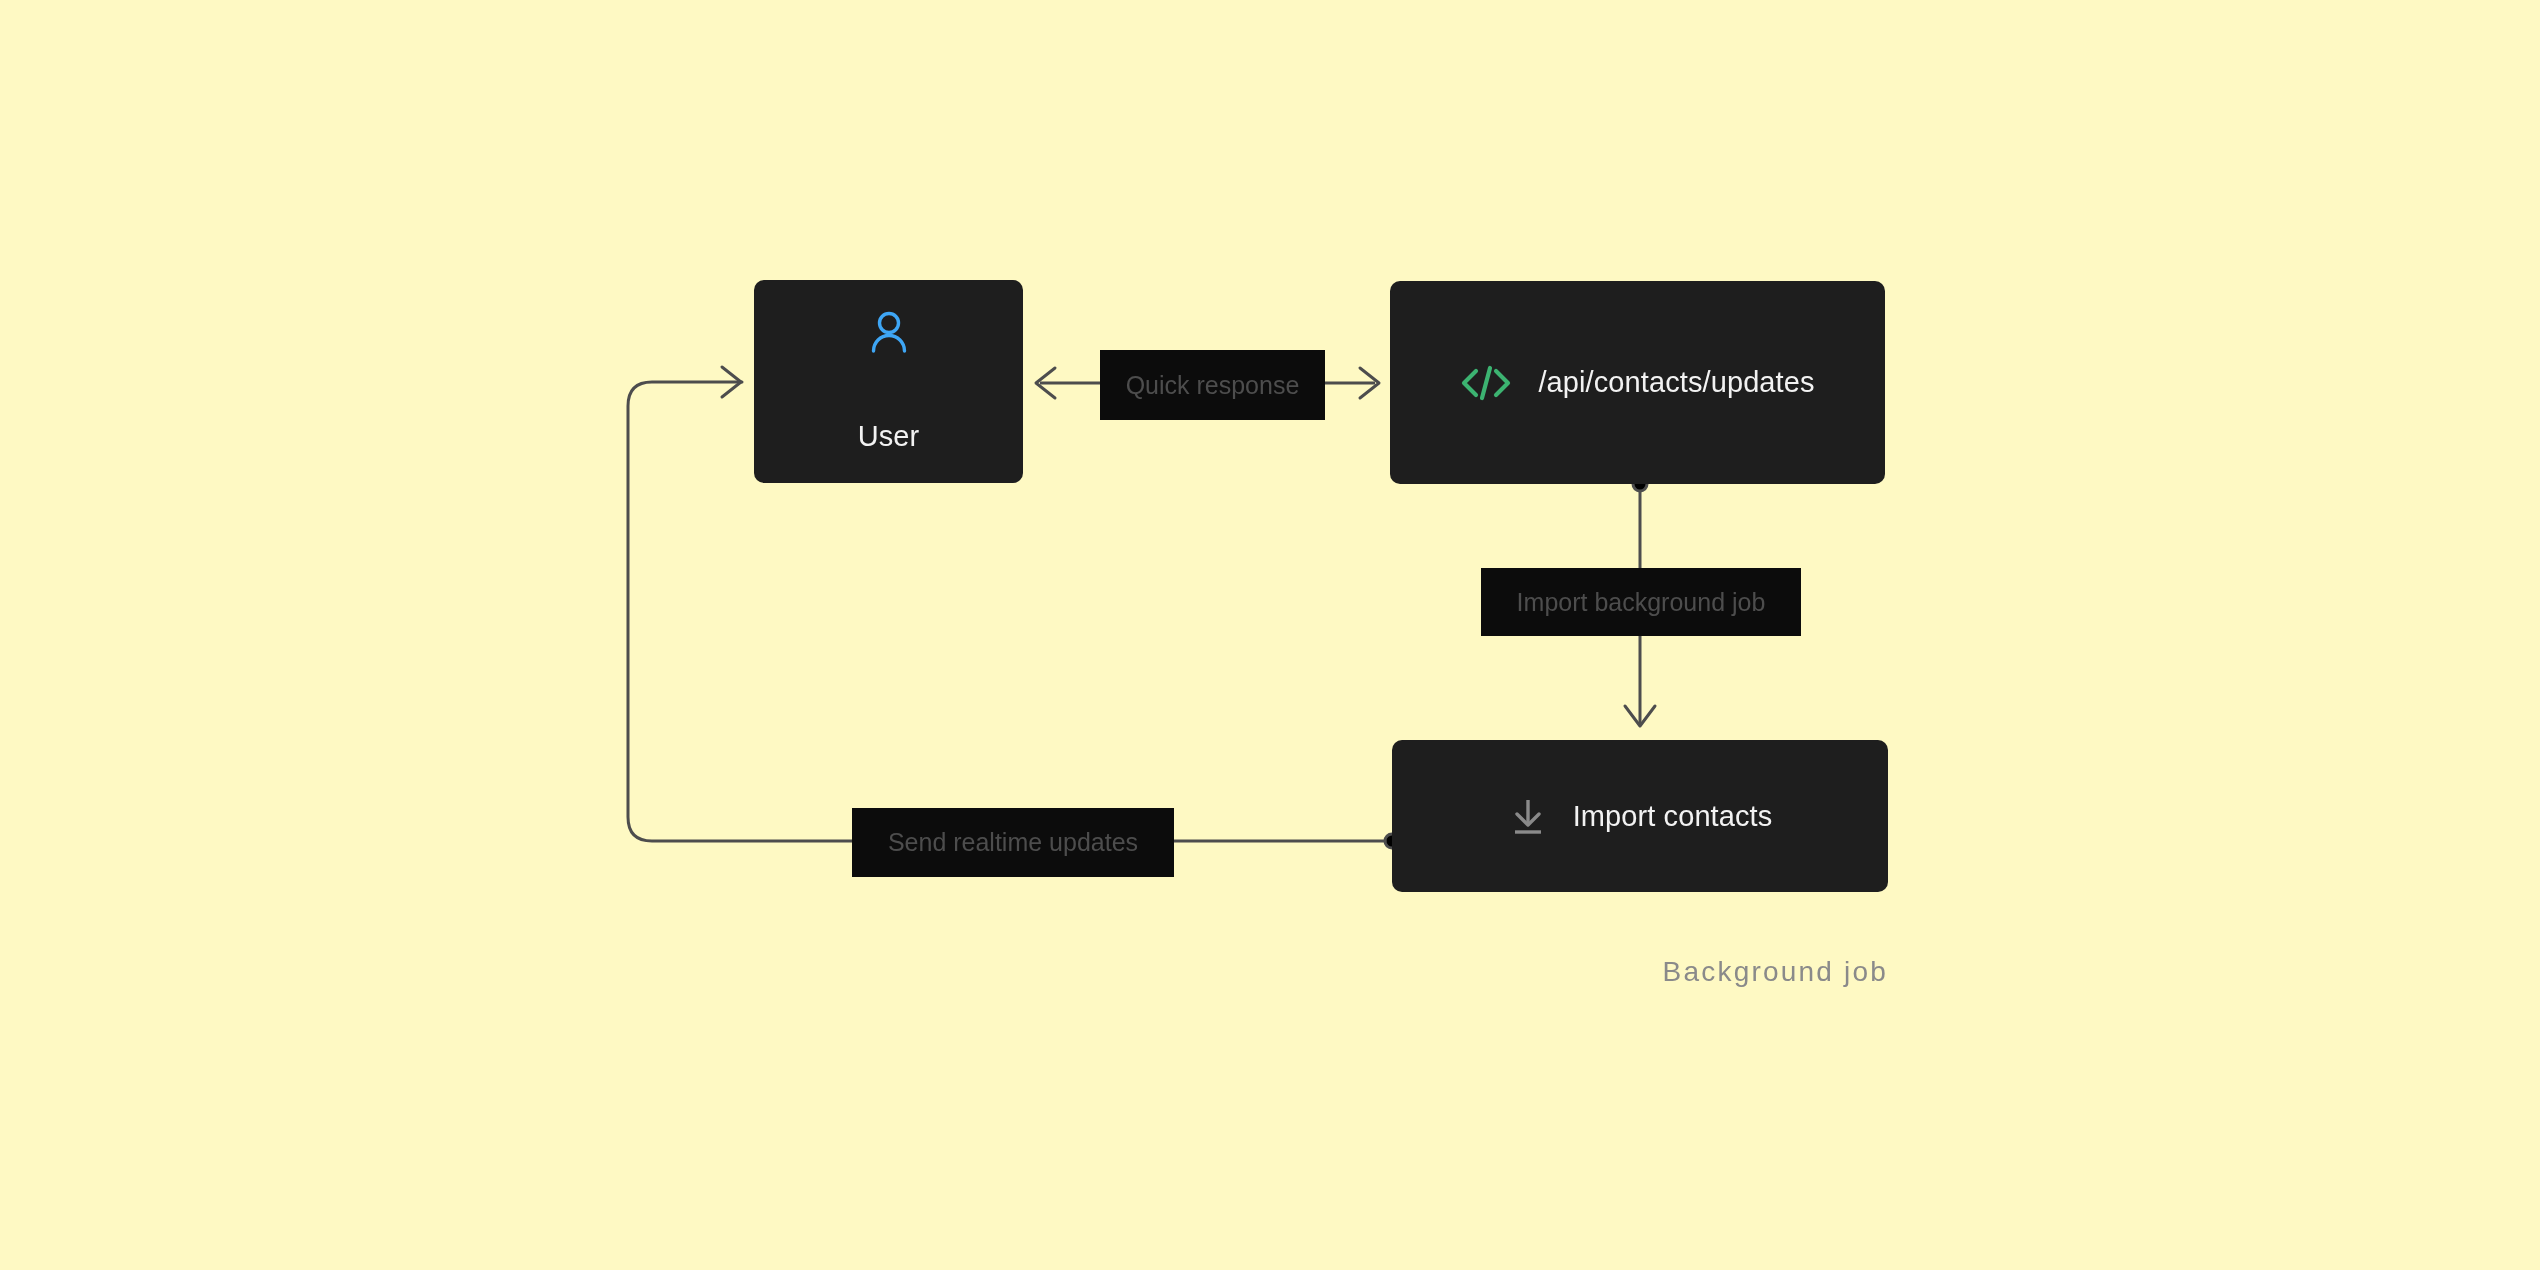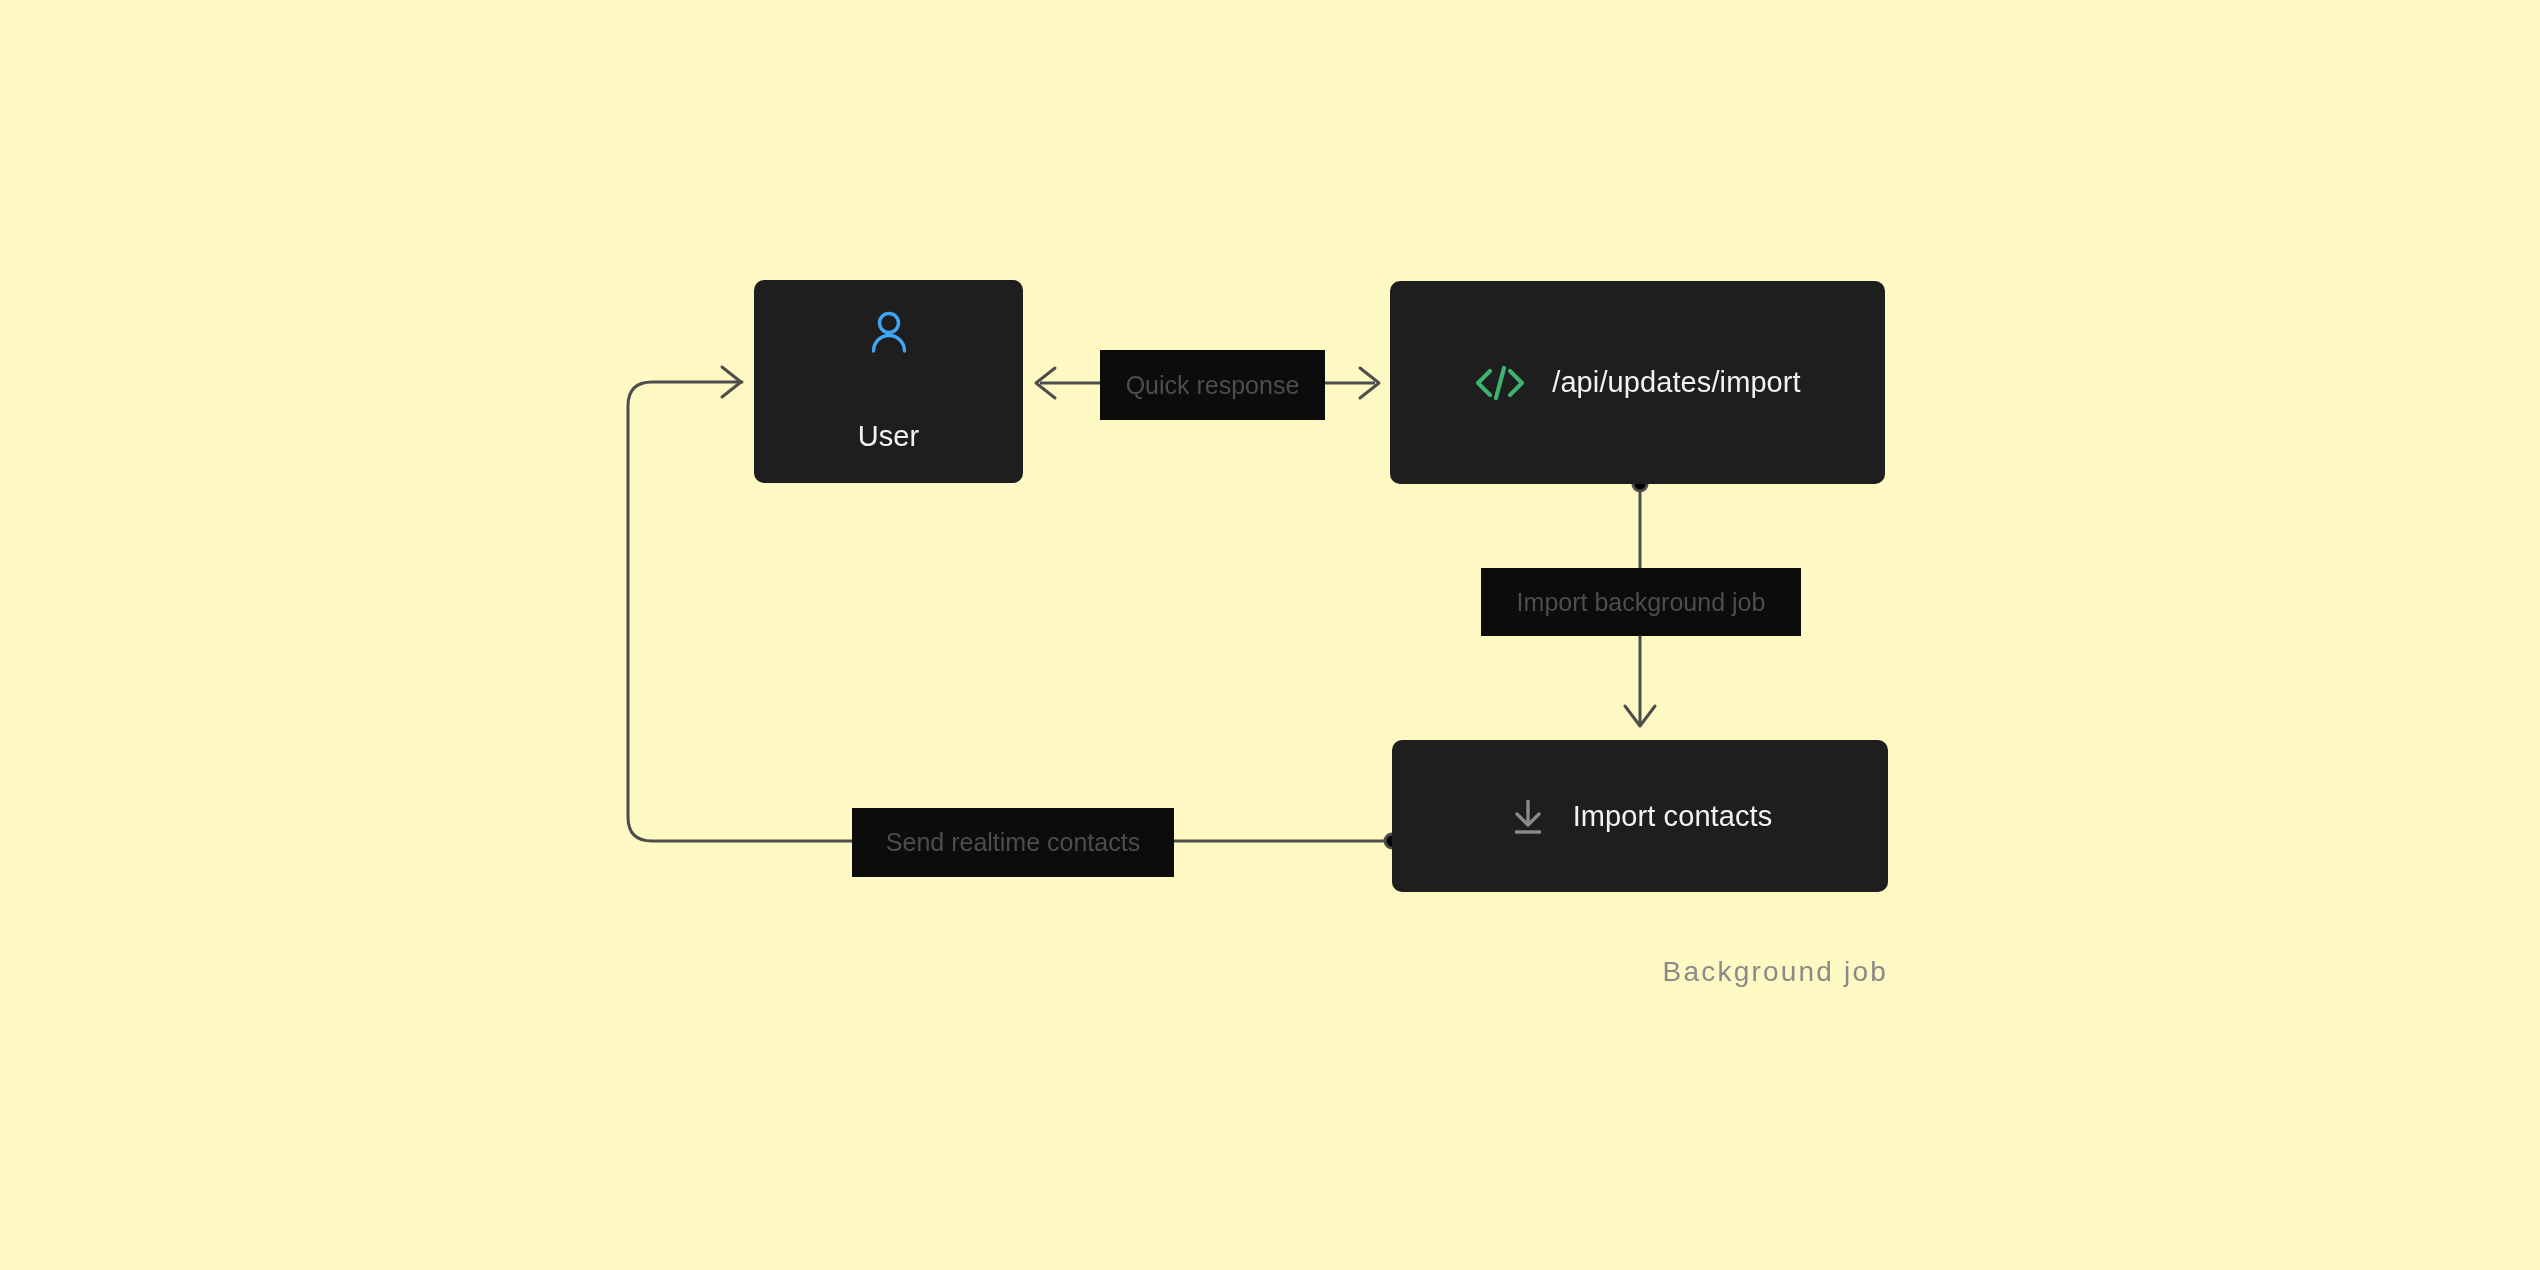--- a/index.html
+++ b/index.html
@@ -156,41 +156,41 @@
       <circle cx="1392" cy="841" r="7" fill="#000000" stroke="#4d4d4d" stroke-width="3"></circle>
       <path d="M 1385 841 L 652 841 Q 628 841 628 817 L 628 406 Q 628 382 652 382 L 742 382" fill="none" stroke="#4d4d4d" stroke-width="3" stroke-linecap="round" stroke-linejoin="round"></path>
       <polyline points="722,367 741,382 722,397" fill="none" stroke="#4d4d4d" stroke-width="3" stroke-linecap="round" stroke-linejoin="round"></polyline>
     </g>
   </svg>
 
   <div class="edge-label label-quick-response">Quick response</div>
 
   <div class="edge-label label-trigger-job">Import background job</div>
 
-  <div class="edge-label label-realtime">Send realtime contacts</div>
+  <div class="edge-label label-realtime">Send realtime updates</div>
 
   <div class="node node-user">
     <span class="node-icon icon-user-wrap">
       <svg width="48" height="48" viewBox="0 0 48 48" xmlns="http://www.w3.org/2000/svg">
         <circle cx="24" cy="15" r="9.5" fill="none" stroke="#3ea6f5" stroke-width="3.4"></circle>
         <path d="M 8.5 43 A 15.5 15.5 0 0 1 39.5 43" fill="none" stroke="#3ea6f5" stroke-width="3.4" stroke-linecap="round"></path>
       </svg>
     </span>
     <span class="node-label node-label-user">User</span>
   </div>
 
   <div class="node node-api">
     <span class="node-icon">
       <svg width="52" height="40" viewBox="0 0 52 40" xmlns="http://www.w3.org/2000/svg">
         <polyline points="16,8 4,20 16,32" fill="none" stroke="#3cb371" stroke-width="4.2" stroke-linecap="round" stroke-linejoin="round"></polyline>
         <polyline points="36,8 48,20 36,32" fill="none" stroke="#3cb371" stroke-width="4.2" stroke-linecap="round" stroke-linejoin="round"></polyline>
         <line x1="30" y1="5" x2="22" y2="35" stroke="#3cb371" stroke-width="4.2" stroke-linecap="round"></line>
       </svg>
     </span>
-    <span class="node-label">/api/updates/import</span>
+    <span class="node-label">/api/contacts/updates</span>
   </div>
 
   <div class="node node-job">
     <span class="node-icon">
       <svg width="40" height="40" viewBox="0 0 40 40" xmlns="http://www.w3.org/2000/svg">
         <line x1="20" y1="4" x2="20" y2="27" stroke="#8a8a8a" stroke-width="3.4" stroke-linecap="butt"></line>
         <polyline points="9,18 20,29 31,18" fill="none" stroke="#8a8a8a" stroke-width="3.4" stroke-linecap="round" stroke-linejoin="round"></polyline>
         <line x1="7" y1="36" x2="33" y2="36" stroke="#8a8a8a" stroke-width="3.4" stroke-linecap="butt"></line>
       </svg>
     </span>

